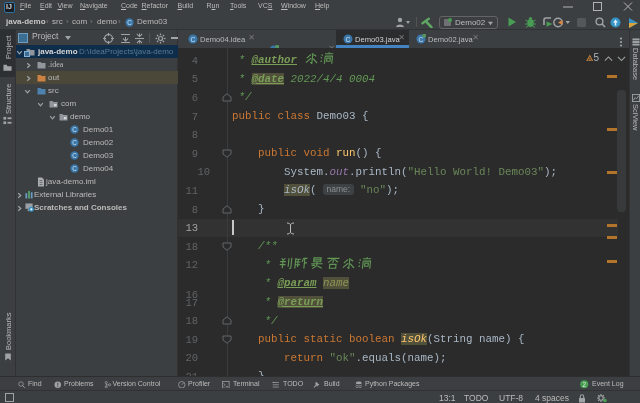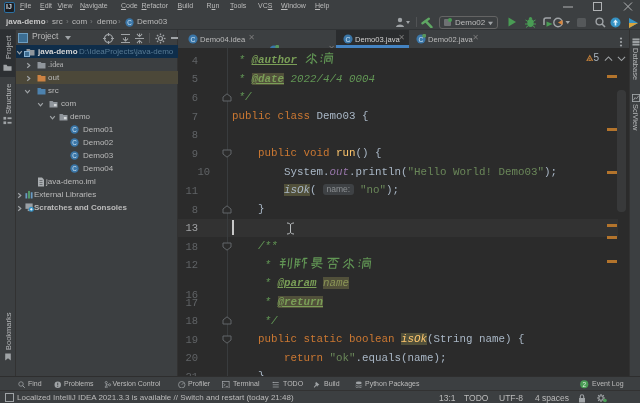--- a/index.html
+++ b/index.html
@@ -539,21 +539,20 @@
       <circle cx="5" cy="5" r="4.8" fill="#499c54"></circle>
       <text x="5" y="7.8" font-size="7.5" fill="#dff1df" text-anchor="middle" font-family="Liberation Sans">2</text>
     </svg>
     <span class="bitem" style="left:592px">Event Log</span>
   </div>
 
 <div class="abs" id="statusbar">
     <svg class="abs" style="left:5px;top:2px" width="9" height="9" viewBox="0 0 9 9">
       <rect x="0.5" y="0.5" width="8" height="8" fill="none" stroke="#9fa3a6"></rect>
     </svg>
-    <span class="sitem" style="left:17px">Localized IntelliJ IDEA 2021.3.3 is available // Switch and restart (today 21:48)</span>
     <span class="sitem" style="left:439px;font-size:8.5px">13:1</span>
     <span class="sitem" style="left:464px;font-size:8.5px">TODO</span>
     <span class="sitem" style="left:499px;font-size:8.5px">UTF-8</span>
     <span class="sitem" style="left:535px;font-size:8.5px">4 spaces</span>
     <svg class="abs" style="left:578px;top:2.5px" width="8" height="9" viewBox="0 0 8 9">
       <rect x="1" y="4" width="6" height="4.5" fill="#9fa3a6"></rect>
       <path d="M2.3 4 V2.5 a1.7 1.7 0 0 1 3.4 0 V4" fill="none" stroke="#9fa3a6" stroke-width="1.1"></path>
     </svg>
     <svg class="abs" style="left:596px;top:1.5px" width="11" height="10" viewBox="0 0 11 10">
       <circle cx="5" cy="5" r="2.2" fill="none" stroke="#9fa3a6" stroke-width="1.1"></circle>

